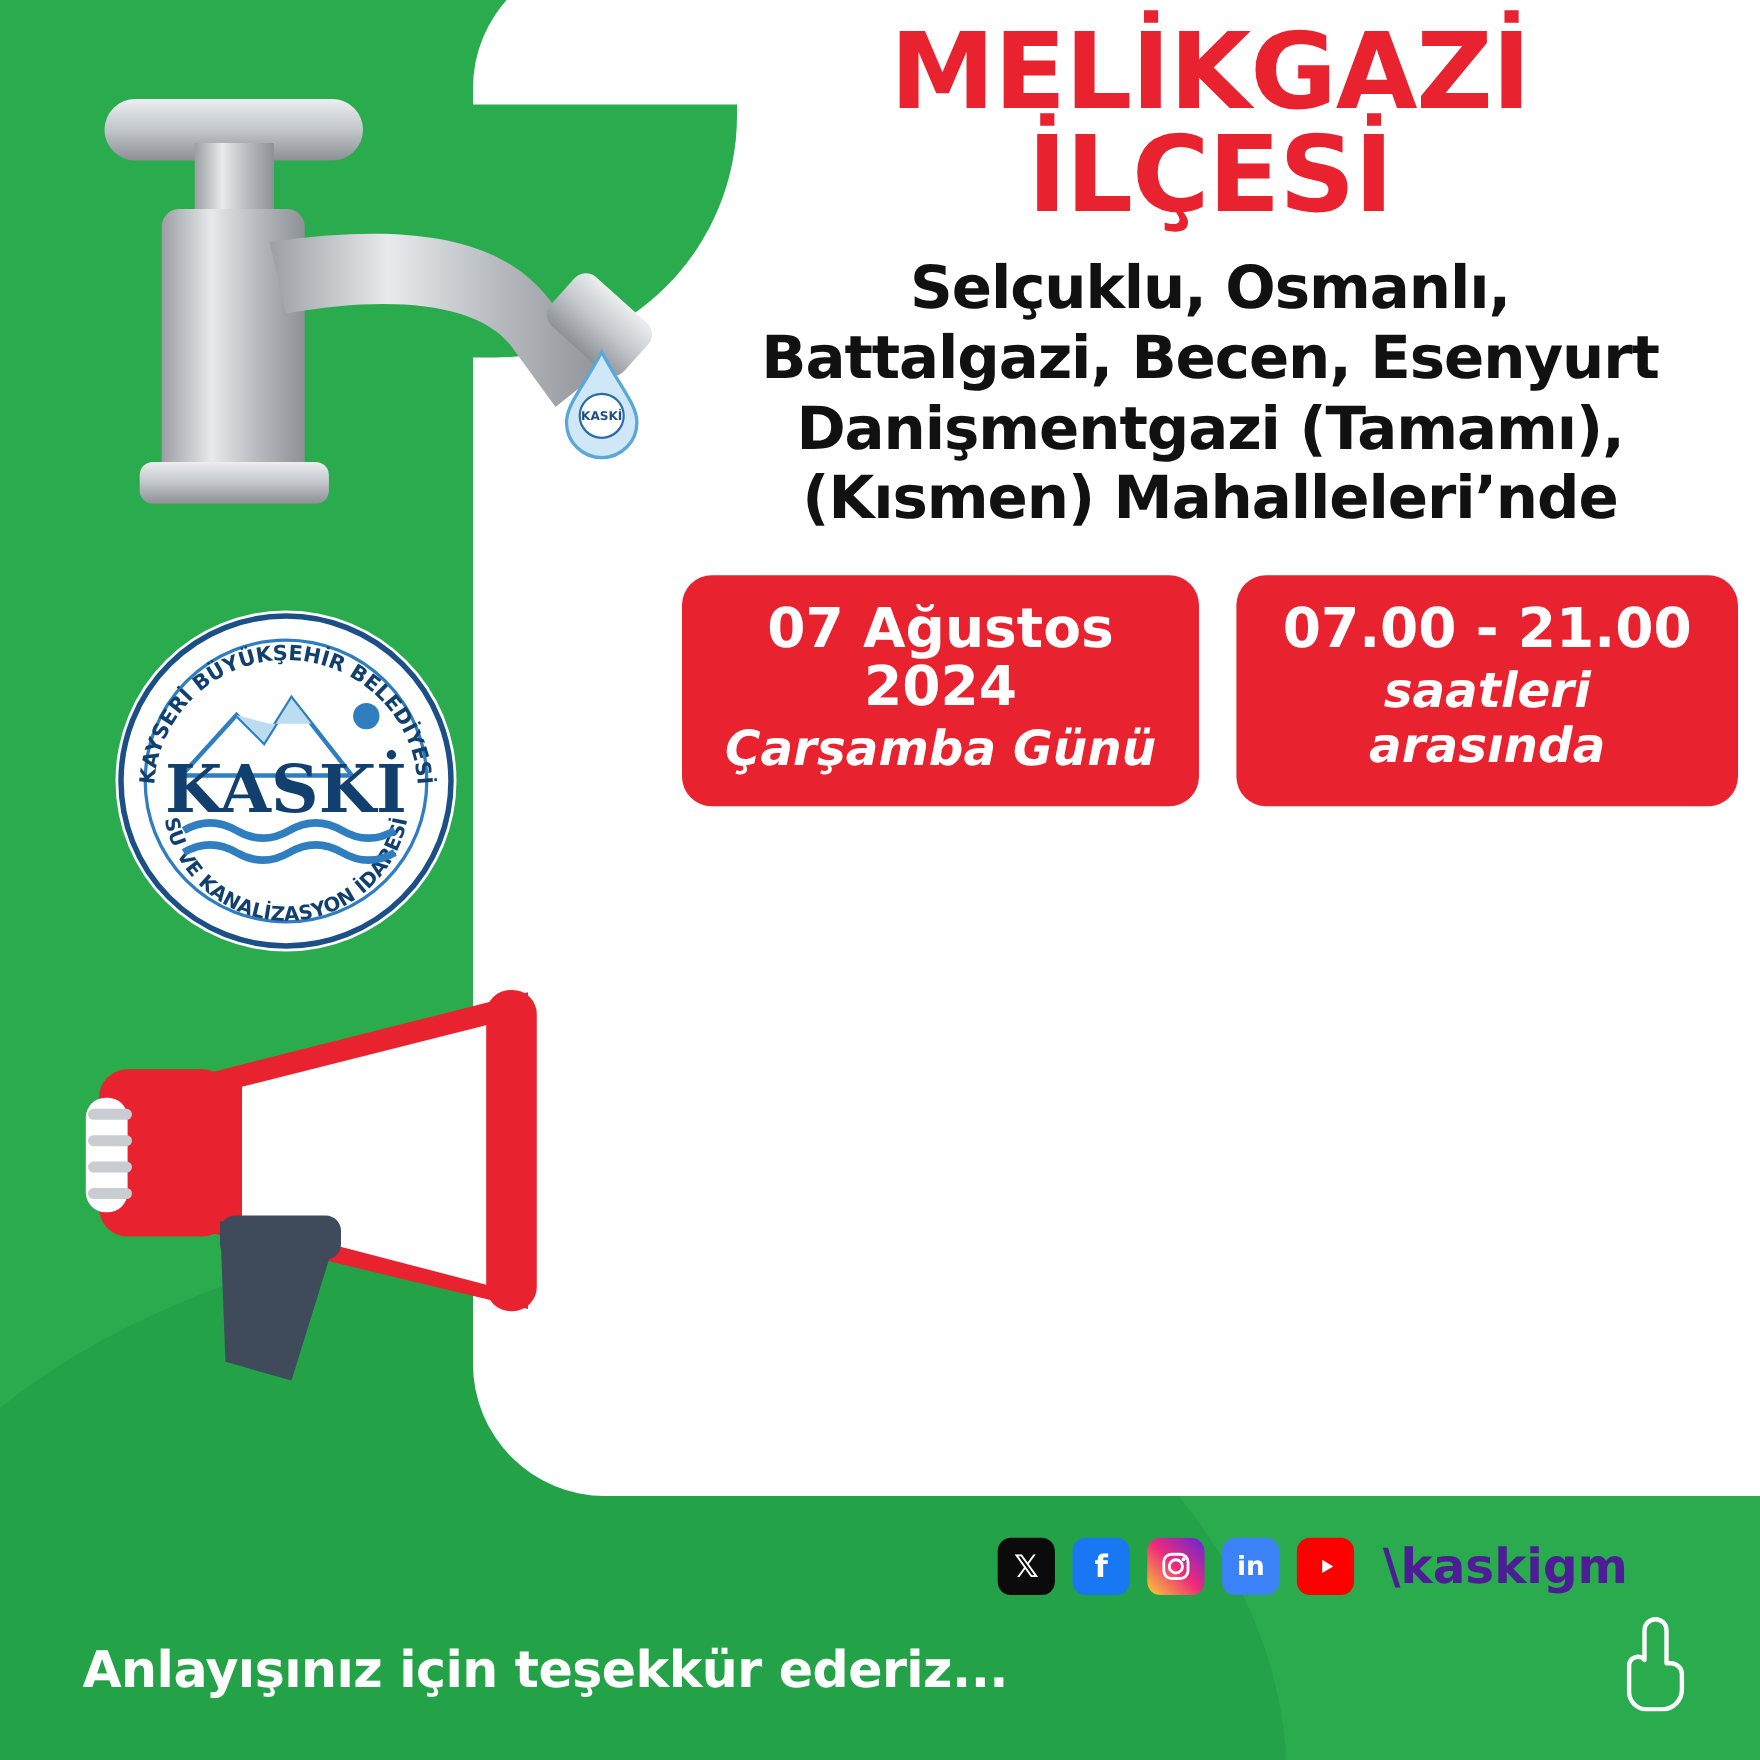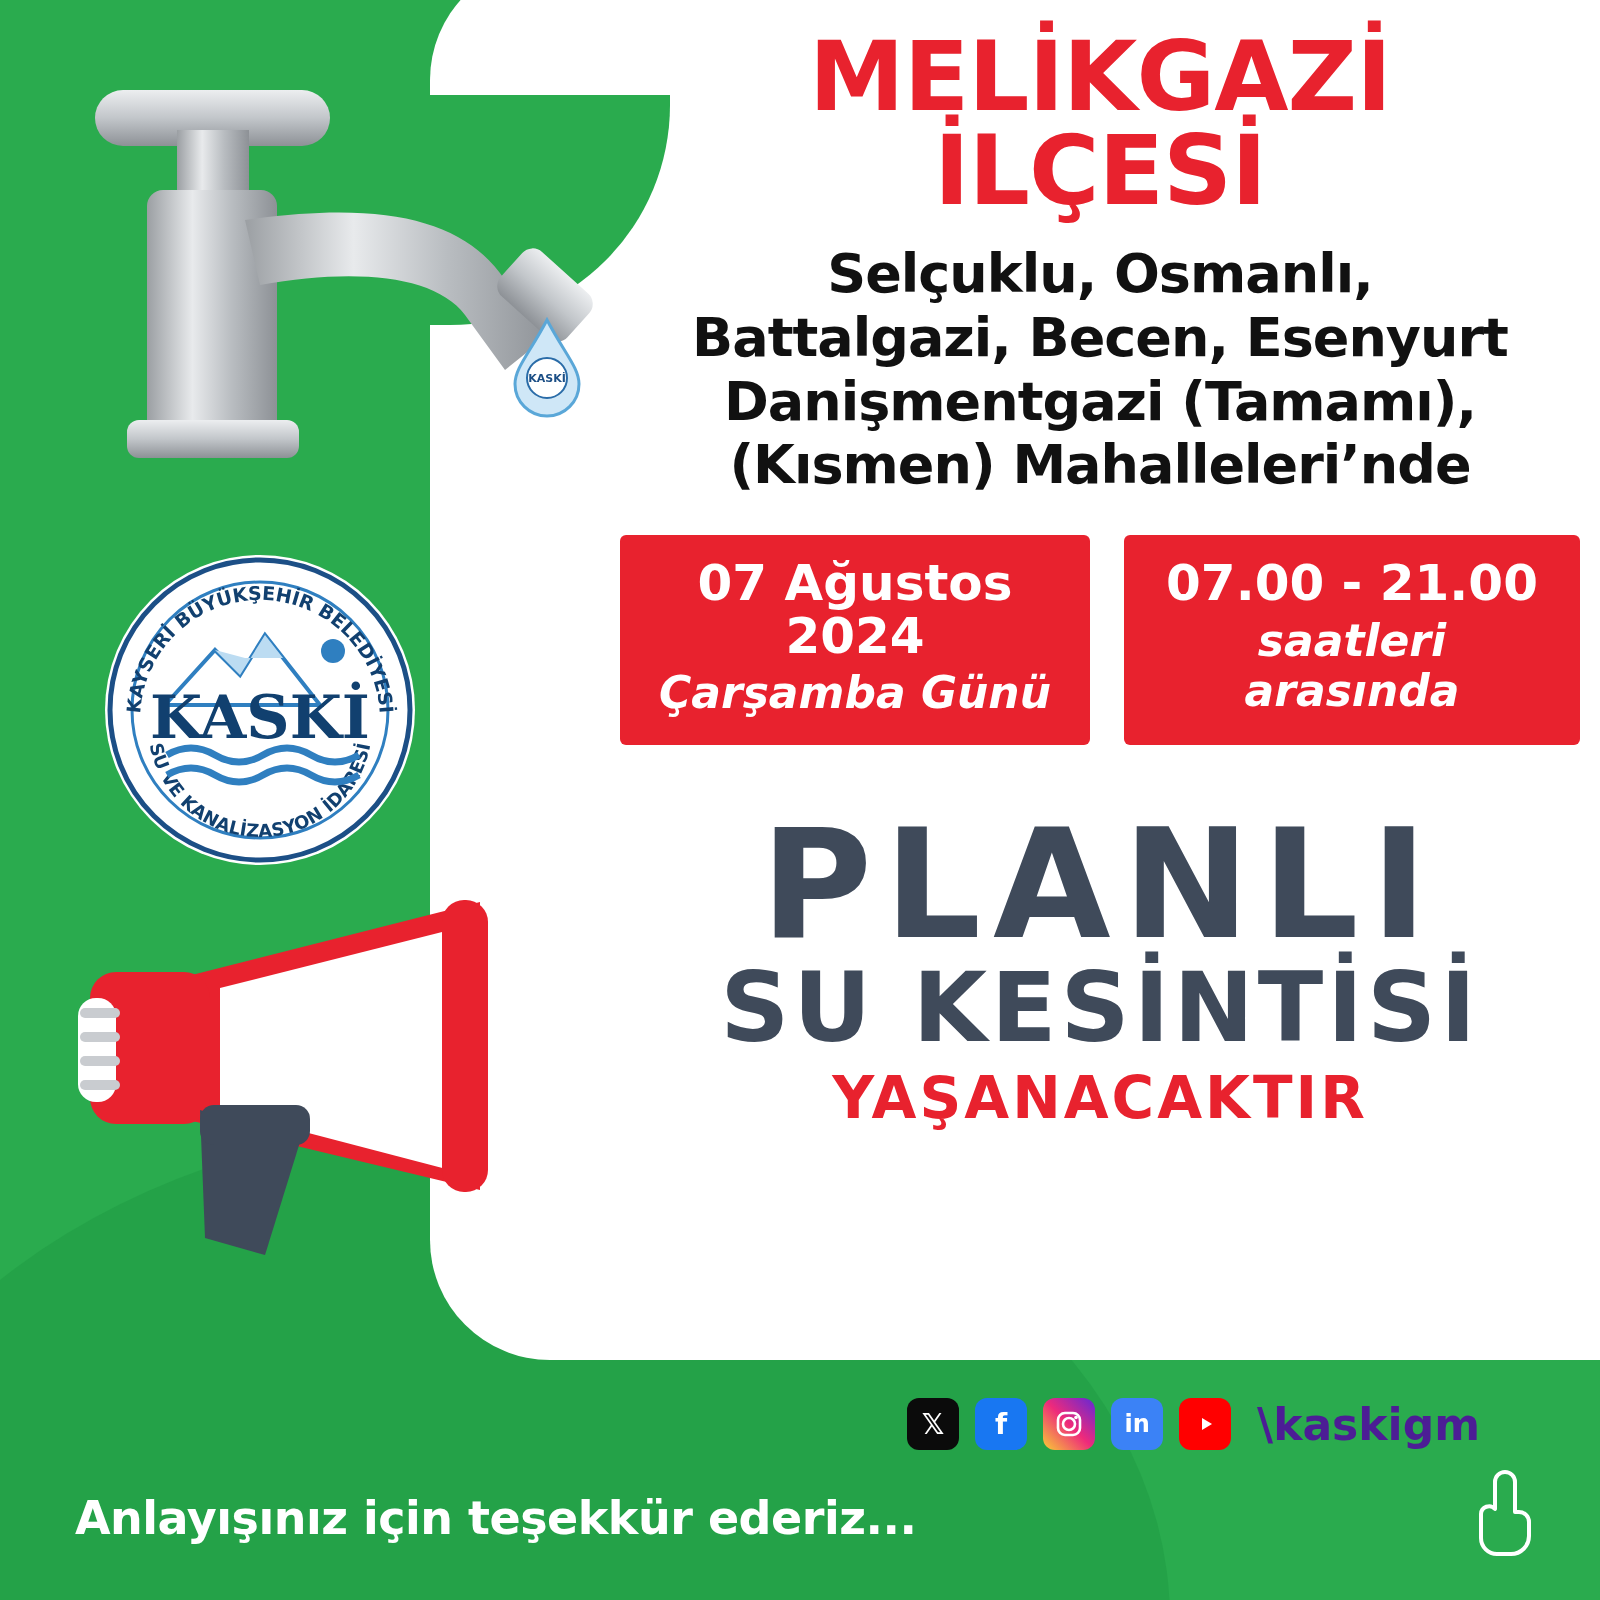--- a/index.html
+++ b/index.html
@@ -43,21 +43,21 @@
     position:absolute;
     left:430px;top:95px;
     width:240px;height:230px;
     background:#2aab4e;
     border-bottom-right-radius:220px;
   }
 
   
   .content{
     position:absolute;
-    left:620px;top:30px;
+    left:620px;top:18px;
     width:960px;
     text-align:center;
     z-index:6;
   }
   .title{
     color:#e8222e;
     font-weight:bold;
     font-size:96px;
     line-height:.98;
     letter-spacing:-1px;
@@ -72,21 +72,21 @@
   }
   .chips{
     margin-top:38px;
     display:flex;
     gap:34px;
     justify-content:center;
   }
   .chip{
     background:#e8222e;
     color:#fff;
-    border-radius:6px;
+    border-radius:27px;
     padding:22px 33px 26px;
     min-width:390px;
   }
   .chip .big{font-size:50px;font-weight:bold;line-height:1.05;}
   .chip .small{font-size:44px;font-weight:bold;line-height:1.15;margin-top:6px;font-style:italic;}
 
   .planli-block{
     margin-top:70px;
     text-align:center;
   }
@@ -275,25 +275,20 @@
       <div class="chip">
         <div class="big">07 Ağustos 2024</div>
         <div class="small">Çarşamba Günü</div>
       </div>
       <div class="chip">
         <div class="big">07.00 - 21.00</div>
         <div class="small">saatleri arasında</div>
       </div>
     </div>
 
-    <div class="planli-block">
-      <div class="planli">PLANLI</div>
-      <div class="sukesintisi">SU KESİNTİSİ</div>
-      <div class="yasanacaktir">YAŞANACAKTIR</div>
-    </div>
   </div>
 
   <div class="socials">
     <div class="sicon s-x">𝕏</div>
     <div class="sicon s-fb">f</div>
     <div class="sicon s-ig">
       <svg width="30" height="30" viewBox="0 0 30 30">
           <rect x="4" y="4" width="22" height="22" rx="7" fill="none" stroke="#fff" stroke-width="2.6"></rect>
           <circle cx="15" cy="15" r="6" fill="none" stroke="#fff" stroke-width="2.6"></circle>
           <circle cx="22" cy="8.5" r="1.8" fill="#fff"></circle>

